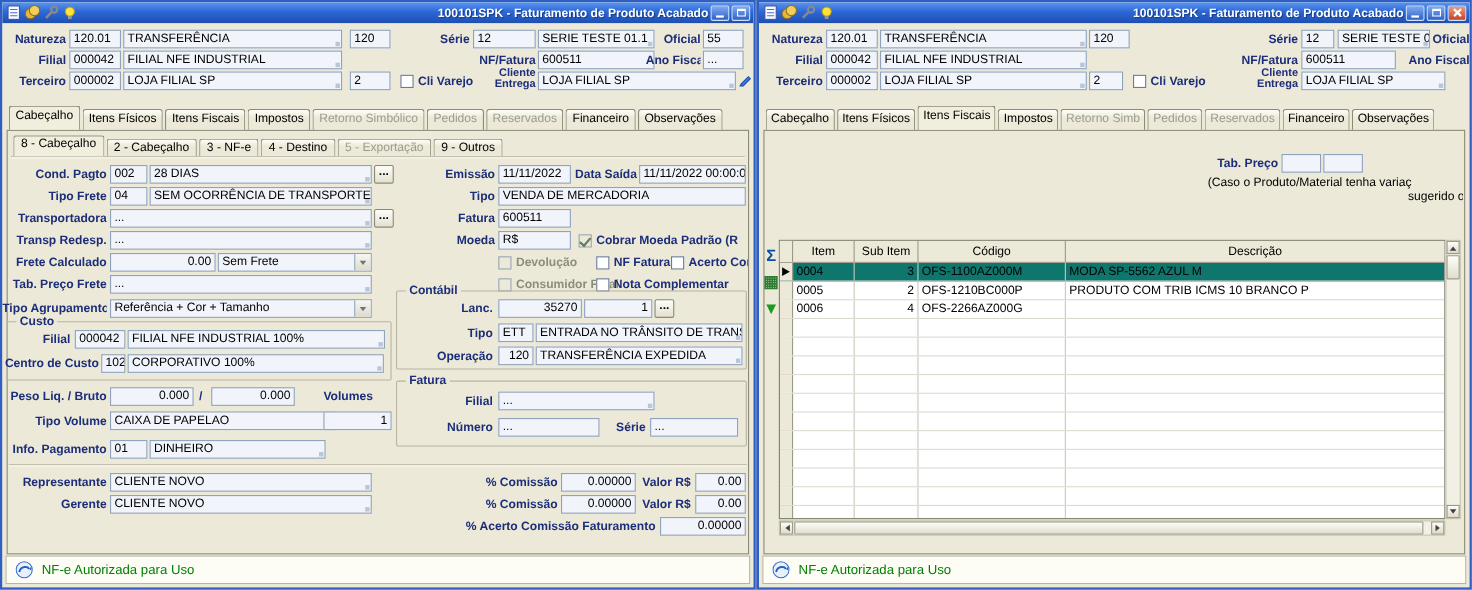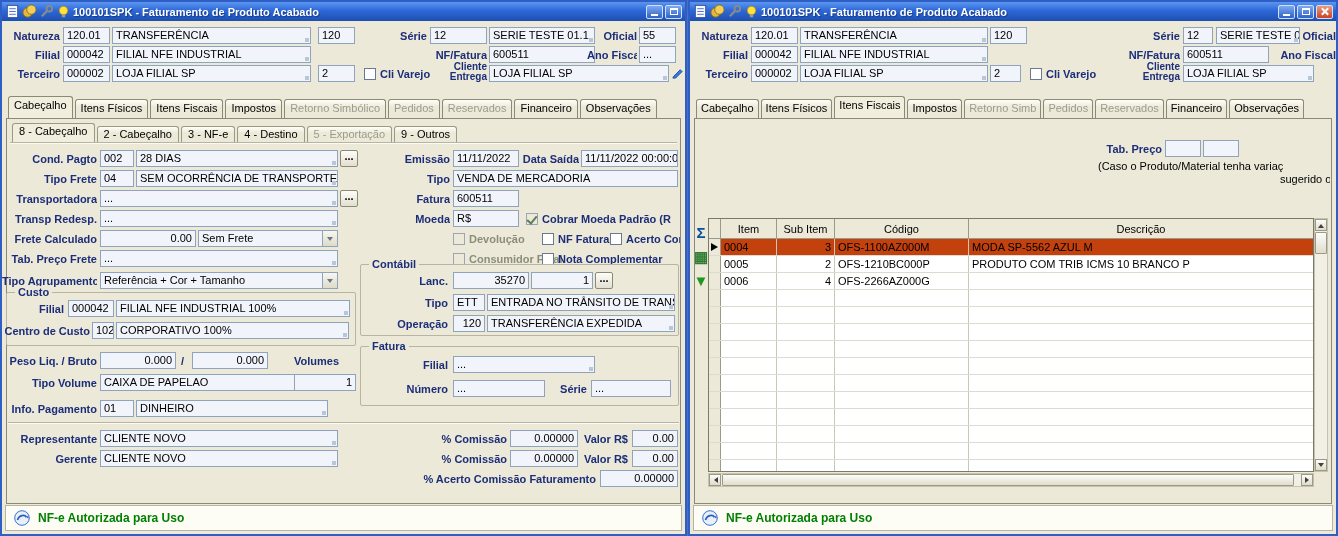--- a/index.html
+++ b/index.html
@@ -2,21 +2,21 @@
 <html><head>
 <meta charset="utf-8">
 <style>
   *{box-sizing:border-box;margin:0;padding:0}
   html,body{width:1338px;height:536px}
   body{font-family:"Liberation Sans",sans-serif;font-size:11px;color:#000;background:#4d6fb8;position:relative;overflow:hidden}
   .window{position:absolute;top:0;height:536px;background:#ece9d8;border:2px solid #2f5fc4;overflow:hidden}
   #win-left{left:0;width:687px}
   #win-right{left:688px;width:650px}
   .titlebar{position:absolute;left:0;top:0;right:0;height:19px;background:linear-gradient(180deg,#5a96f0 0%,#2e68d8 45%,#1d4fb0 100%);display:flex;align-items:center;padding:0 3px;gap:2px;z-index:20}
-  .title{flex:1;text-align:left;color:#fff;font-weight:bold;font-size:11px;text-shadow:1px 1px 1px #123a8a;overflow:hidden;white-space:nowrap}
+  .title{flex:1;text-align:right;color:#fff;font-weight:bold;font-size:11px;text-shadow:1px 1px 1px #123a8a;overflow:hidden;white-space:nowrap}
   .ticon{width:15px;height:15px;flex:0 0 auto}
   .winbtn{width:17px;height:14px;border:1px solid #cfe0f8;border-radius:2px;background:linear-gradient(180deg,#7fa9ee,#2f62c8);display:flex;align-items:center;justify-content:center;flex:0 0 auto;cursor:default}
   .winbtn.close{background:linear-gradient(180deg,#ee9a7c,#c8432a)}
   .g-min{width:7px;height:2px;background:#fff;margin-top:6px}
   .g-max{width:8px;height:7px;border:1px solid #fff;border-top-width:2px}
   .g-close{position:relative;width:9px;height:9px;display:block}
   .g-close::before,.g-close::after{content:"";position:absolute;left:4px;top:0;width:2px;height:9px;background:#fff}
   .g-close::before{transform:rotate(45deg)}
   .g-close::after{transform:rotate(-45deg)}
   .lbl{position:absolute;font-weight:bold;color:#1c2e7a;text-align:right;height:14px;line-height:14px;white-space:nowrap;overflow:hidden}
@@ -41,28 +41,28 @@
   .tab.disabled{color:#9c9c8c}
   .subtabs{position:absolute;display:flex;align-items:flex-end;height:19px;z-index:4}
   .subtab{height:16px;line-height:14px;padding:0 6px;background:linear-gradient(#fffef8,#ece9d8 40%);border:1px solid #9a9a86;border-bottom:none;border-radius:3px 3px 0 0;margin-right:2px;white-space:nowrap}
   .subtab.active{height:19px;background:#f1eedd;position:relative;z-index:5}
   .subtab.disabled{color:#9c9c8c}
   .panel{position:absolute;border:1px solid #8a8a76;background:#ece9d8}
   .hline{position:absolute;height:2px;border-top:1px solid #b8b4a2;border-bottom:1px solid #fbfaf4}
   .group{position:absolute;border:1px solid #b8b4a2;border-radius:2px}
   .group .legend{position:absolute;top:-7px;left:8px;background:#ece9d8;padding:0 3px;font-weight:bold;color:#1c2e7a;height:13px;line-height:13px}
   .statusbar{position:absolute;left:3px;right:3px;bottom:3px;height:26px;background:#fdfdf6;border:1px solid #b8b4a2;display:flex;align-items:center;gap:8px;padding:0 8px}
-  .status-text{color:#008000;font-weight:bold;font-size:12px}
+  .status-text{color:#008000;font-weight:normal;font-size:12px}
   .grid{position:absolute;background:#fff;border:1px solid #7a7a6a}
   .ghead{display:flex;height:20px;background:#ece9d8;border-bottom:1px solid #9a9a8a}
   .gh{border-right:1px solid #9a9a8a;display:flex;align-items:center;justify-content:center;white-space:nowrap;overflow:hidden}
   .gbody{height:232px;overflow:hidden}
   .grow{display:flex;height:17px;border-bottom:1px solid #dedewd8}
   .grow{border-bottom:1px solid #dedad0}
-  .grow.selected{background:#c2410c}
+  .grow.selected{background:#0f766e}
   .gc{border-right:1px solid #c8c8ba;padding:1px 3px;white-space:nowrap;overflow:hidden;line-height:14px}
   .gutter{width:12px;flex:0 0 12px;background:#ece9d8;border-right:1px solid #9a9a8a;padding:0;position:relative}
   .grow.selected .gutter::after{content:"";position:absolute;left:2px;top:4px;width:0;height:0;border-left:7px solid #000;border-top:4px solid transparent;border-bottom:4px solid transparent}
   .c-item{width:56px;flex:0 0 56px}
   .c-sub{width:58px;flex:0 0 58px;text-align:right}
   .c-cod{width:134px;flex:0 0 134px}
   .c-desc{flex:1 1 auto;border-right:none}
   .gh.c-desc{border-right:none}
   .sb{position:absolute;background:#f2f0e4;border:1px solid #c6c2ae}
   .sbtn{position:absolute;width:12px;height:12px;background:linear-gradient(#fdfdfa,#dedbc8);border:1px solid #9a9a86;display:flex;align-items:center;justify-content:center}
@@ -271,21 +271,21 @@
   </div>
   <div class="lbl" style="left:366px;top:356px;width:80px">Filial</div>
   <div class="fld lk" style="left:451px;top:354px;width:142px">...</div>
   <div class="lbl" style="left:366px;top:380px;width:80px">Número</div>
   <div class="fld" style="left:451px;top:378px;width:92px">...</div>
   <div class="lbl" style="left:545px;top:380px;width:40px">Série</div>
   <div class="fld" style="left:589px;top:378px;width:80px">...</div>
 
   <div class="lbl" style="left:0;top:400px;width:95px">Info. Pagamento</div>
   <div class="fld" style="left:98px;top:398px;width:34px">01</div>
-  <div class="fld lk" style="left:134px;top:398px;width:192px">DINHEIRO</div>
+  <div class="fld lk" style="left:134px;top:398px;width:160px">DINHEIRO</div>
 
   <div class="hline" style="left:6px;top:420px;width:671px"></div>
 
   <div class="lbl" style="left:0;top:430px;width:95px">Representante</div>
   <div class="fld lk" style="left:98px;top:428px;width:238px">CLIENTE NOVO</div>
   <div class="lbl" style="left:420px;top:430px;width:85px">% Comissão</div>
   <div class="fld num" style="left:508px;top:428px;width:68px">0.00000</div>
   <div class="lbl" style="left:580px;top:430px;width:46px">Valor R$</div>
   <div class="fld num" style="left:630px;top:428px;width:46px">0.00</div>
 

